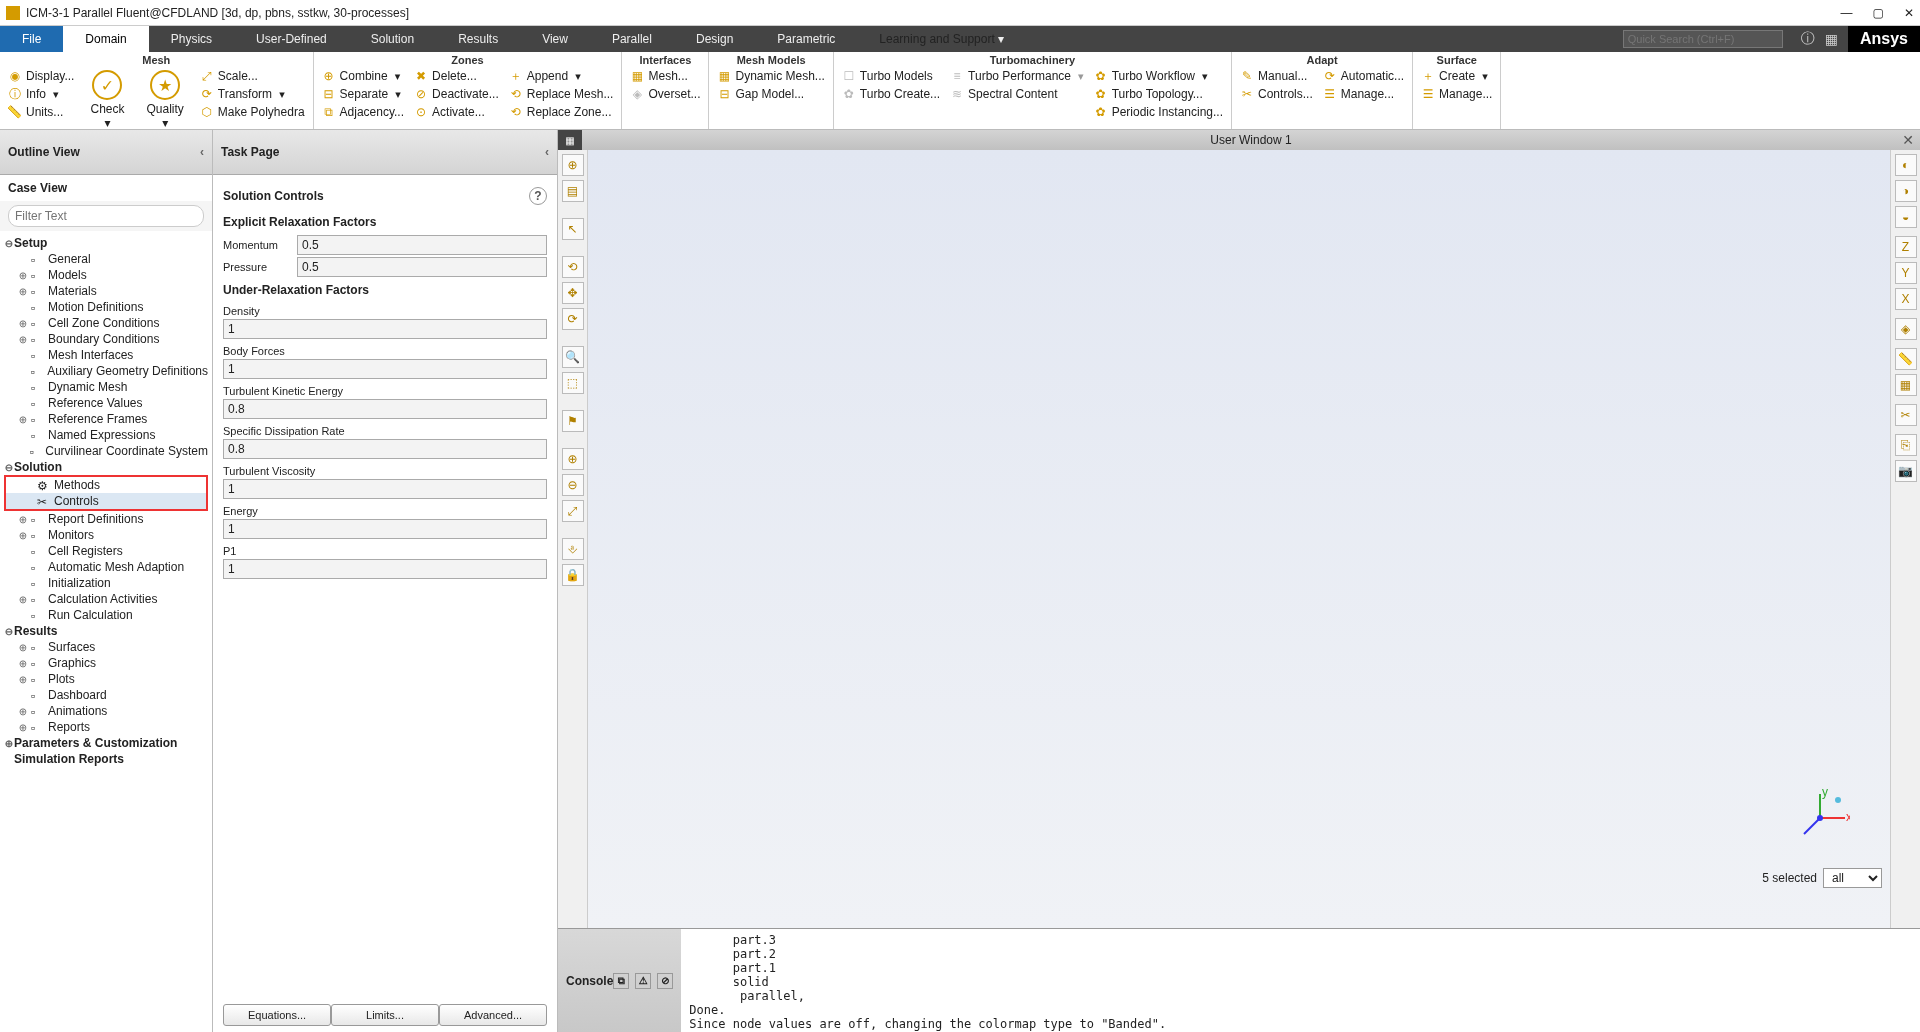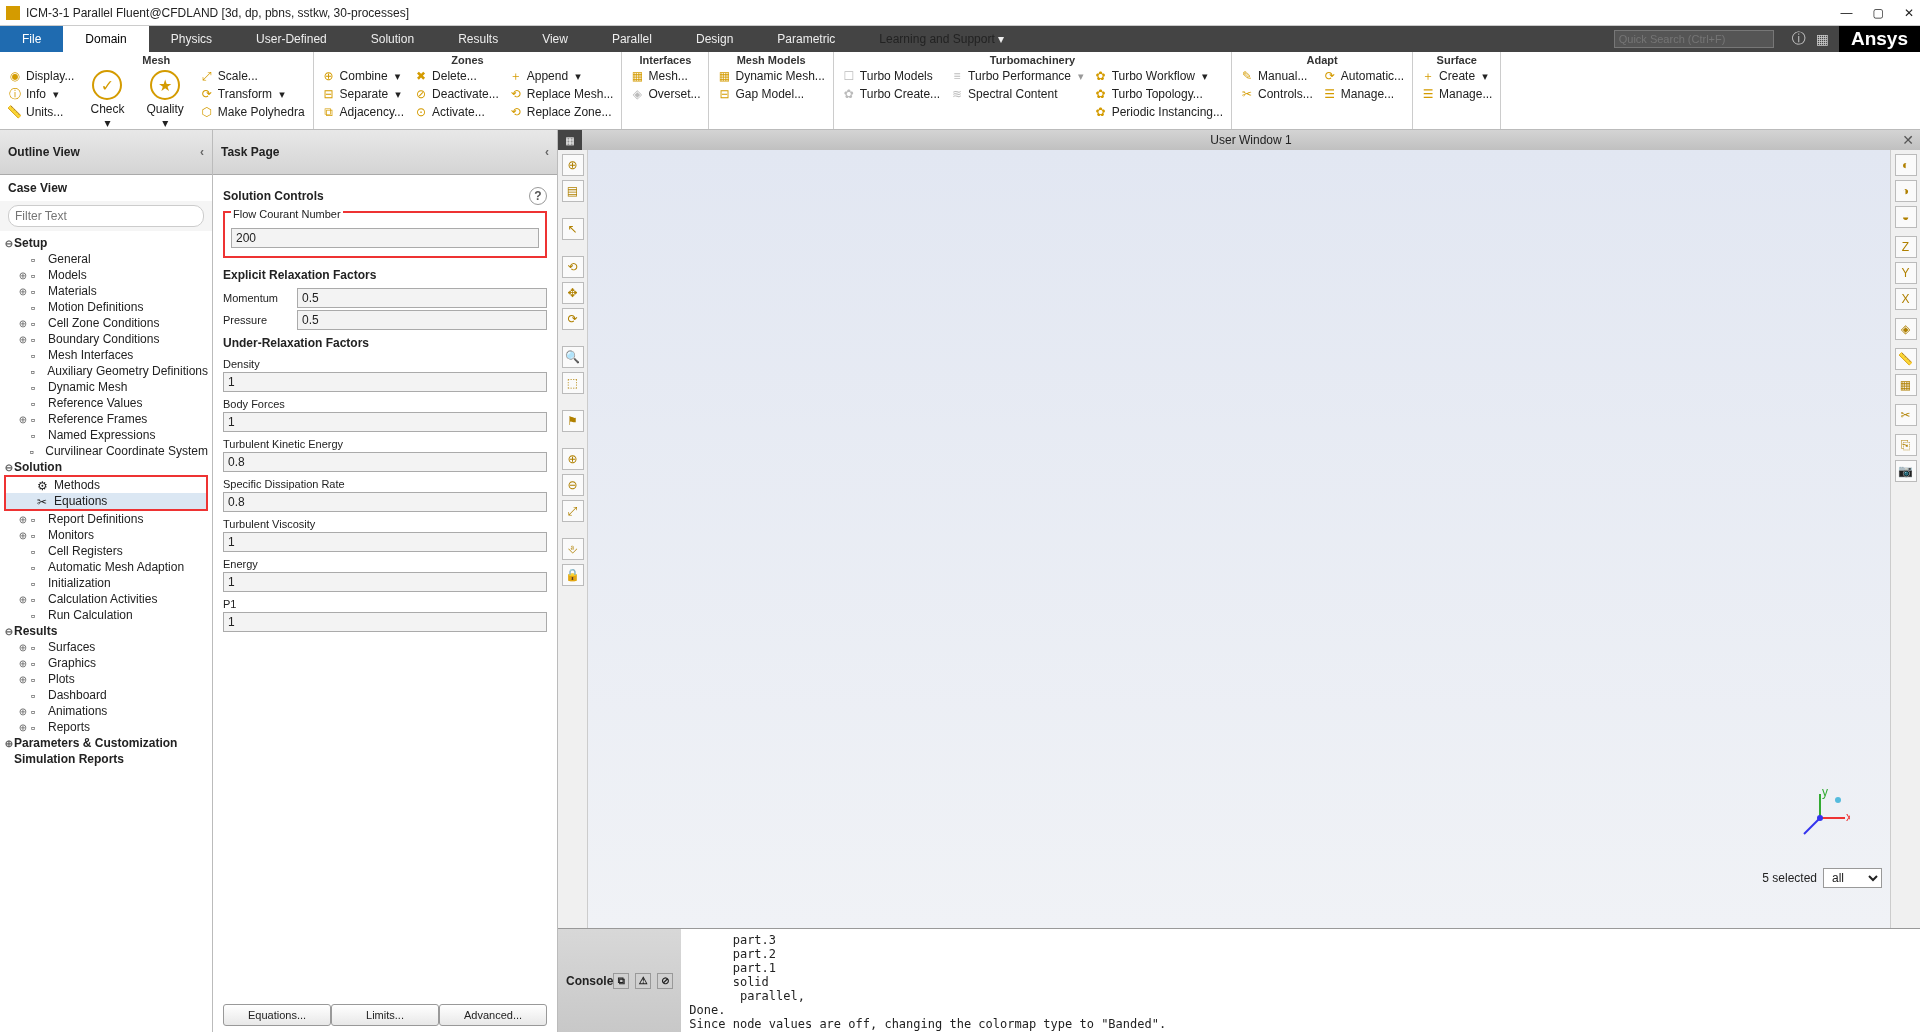--- a/index.html
+++ b/index.html
@@ -6,21 +6,21 @@
 body{background:#fff;width:1920px;height:1032px;overflow:hidden;display:flex;flex-direction:column}
 .titlebar{height:26px;background:#fff;display:flex;align-items:center;padding:0 6px;border-bottom:1px solid #ccc}
 .titlebar .ticon{width:14px;height:14px;background:#d49b00;margin-right:6px}
 .titlebar .wbtns{margin-left:auto;display:flex;gap:20px;font-size:14px}
 .menubar{height:26px;background:#444;display:flex;align-items:stretch}
 .menubar .mitem{padding:0 22px;display:flex;align-items:center;color:#eee;cursor:pointer}
 .menubar .mitem.active{background:#fff;color:#000}
 .menubar .mitem.file{background:#1f6bb0;color:#fff}
 .menubar .spacer{flex:1}
 .menubar .search{width:160px;height:18px;margin:4px 8px;background:#555;border:1px solid #777;padding:0 4px;color:#aaa;font-size:11px}
-.menubar .logo{color:#fff;font-weight:bold;font-size:19px;padding:0 12px;display:flex;align-items:center;background:#000}
+.menubar .logo{color:#fff;font-weight:bold;font-size:16px;padding:0 12px;display:flex;align-items:center;background:#000}
 .menubar .ricons{display:flex;align-items:center;gap:10px;padding:0 10px}
 .menubar .ricons span{color:#ccc;font-size:14px}
 .ribbon{height:78px;background:#fff;border-bottom:1px solid #bbb;display:flex}
 .rgroup{border-right:1px solid #ccc;padding:2px 6px;display:flex;flex-direction:column}
 .rgroup .ghead{text-align:center;font-weight:bold;color:#333;font-size:11px;margin-bottom:2px}
 .rgroup .gbody{display:flex;gap:6px;flex:1}
 .rcol{display:flex;flex-direction:column;gap:2px;justify-content:flex-start}
 .ritm{display:flex;align-items:center;gap:4px;padding:1px 2px;white-space:nowrap;font-size:11px;cursor:pointer}
 .ritm .ic{width:14px;height:14px;display:inline-flex;align-items:center;justify-content:center;color:#d49b00;font-size:12px}
 .bigbtn{display:flex;flex-direction:column;align-items:center;justify-content:center;padding:2px 8px;cursor:pointer}
@@ -371,21 +371,21 @@
         </div>
       <div class="hl">
         <div class="node d1">
             <span class="exp"></span>
             <span class="nic">⚙</span>
             <span>Methods</span>
           </div>
         <div class="node d1 sel">
             <span class="exp"></span>
             <span class="nic">✂</span>
-            <span>Equations</span>
+            <span>Controls</span>
           </div>
       </div>
       <div id="solution-rest">
           <div class="node d1">
             <span class="exp">⊕</span>
             <span class="nic">▫</span>
             <span>Report Definitions</span>
           </div>
           <div class="node d1">
             <span class="exp">⊕</span>
@@ -468,24 +468,20 @@
   <div class="taskpage">
     <div class="phead">
         <span>Task Page</span>
         <span class="coll">‹</span>
       </div>
     <div class="body">
       <div class="tp-title">
           <span>Solution Controls</span>
           <span class="help">?</span>
         </div>
-      <div class="fldset hl">
-        <span class="leg">Flow Courant Number</span>
-        <input class="inp" value="200" style="">
-      </div>
       <div class="secthead">Explicit Relaxation Factors</div>
       <div class="frow">
           <label>Momentum</label>
           <input value="0.5" style="">
         </div>
       <div class="frow">
           <label>Pressure</label>
           <input value="0.5" style="">
         </div>
       <div class="secthead">Under-Relaxation Factors</div>

